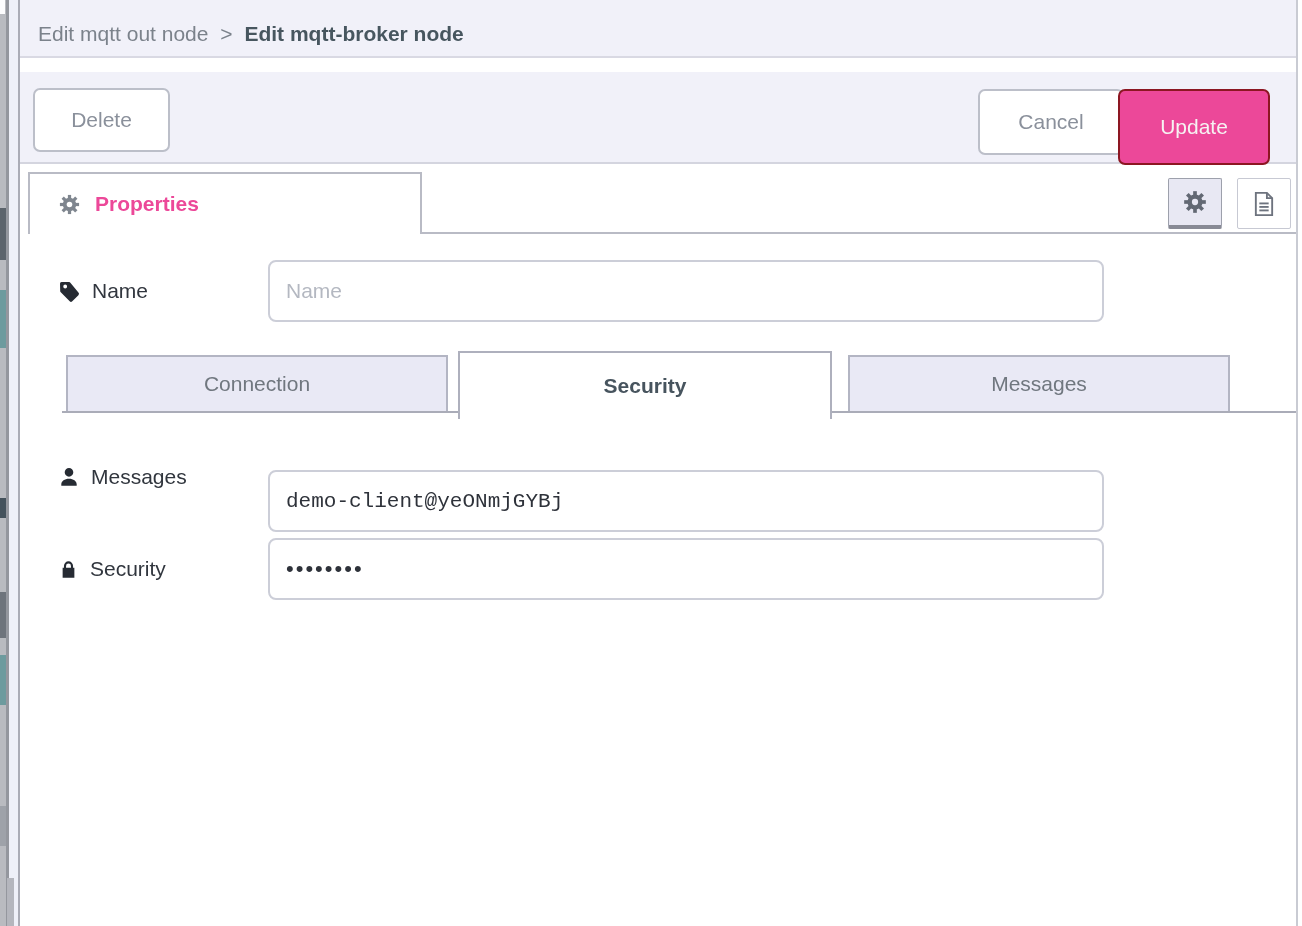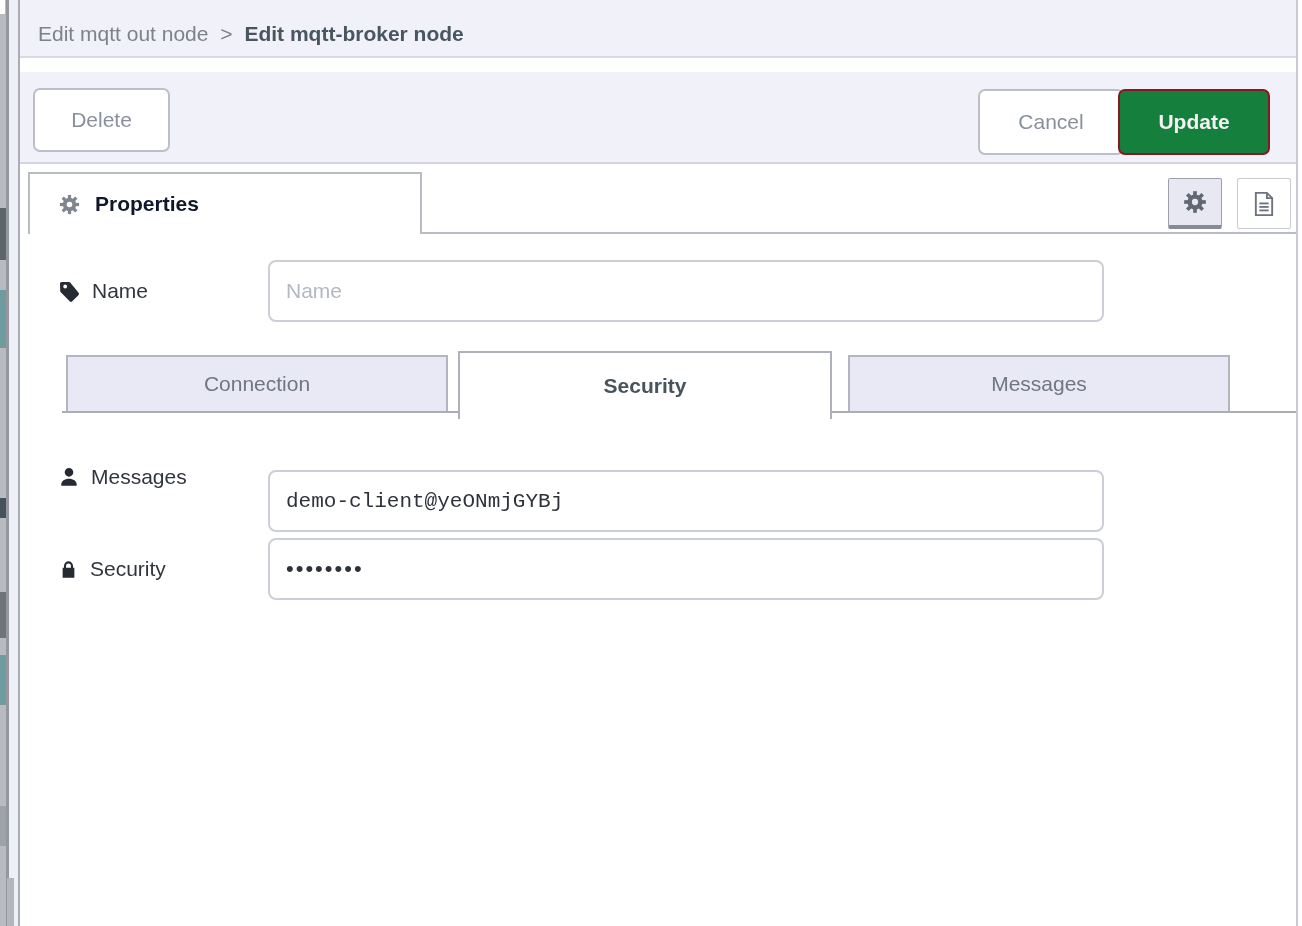--- a/index.html
+++ b/index.html
@@ -35,28 +35,28 @@
   .tray-header .crumb-sep { color: #7b828b; padding: 0 6px; }
   .tray-header .crumb-current { color: #47565f; font-weight: bold; }
 
   .toolbar { position: absolute; left: 0; right: 0; top: 72px; height: 92px;
              background: #f1f1f9; border-bottom: 2px solid #d4d5df; }
   .btn { position: absolute; font-family: "Liberation Sans", sans-serif; font-size: 21px;
          background: #fff; border: 2px solid #bcbfc9; border-radius: 7px; color: #8a909b;
          cursor: pointer; }
   .btn-delete { left: 13px;  top: 16px; width: 137px; height: 64px; }
   .btn-cancel { left: 958px; top: 17px; width: 146px; height: 66px; }
-  .btn-update { left: 1098px; top: 17px; width: 152px; height: 66px;
-                background: #15803d; border-color: #8c1622; color: #f6f2f2; font-weight: bold; }
+  .btn-update { left: 1098px; top: 17px; width: 152px; height: 76px;
+                background: #ec4899; border-color: #8c1622; color: #f6f2f2; }
 
   
   .prop-tab { position: absolute; left: 8px; top: 172px; width: 394px; height: 62px;
               background: #fff; border: 2px solid #b9bbc5; border-bottom: none; z-index: 2;
               display: flex; align-items: center; gap: 14px; padding-left: 28px;
-              font-size: 21px; font-weight: bold; color: #0f172a; cursor: pointer; }
+              font-size: 21px; font-weight: bold; color: #ec4899; cursor: pointer; }
   .prop-tab .gear { color: #7f868f; display: inline-flex; }
   .prop-line { position: absolute; left: 402px; right: 0; top: 232px; height: 2px; background: #b9bbc5; }
 
   .icon-btn { position: absolute; top: 178px; width: 54px; height: 51px; cursor: pointer;
               display: flex; align-items: center; justify-content: center; background: #fff;
               border: 1px solid #c7c9d3; border-radius: 2px; color: #6d737e; }
   .icon-btn.settings { left: 1148px; background: #e8e8f3; border: 1px solid #9da0ac;
                        border-bottom: 4px solid #888a95; color: #626873; }
   .icon-btn.description { left: 1217px; }
 

